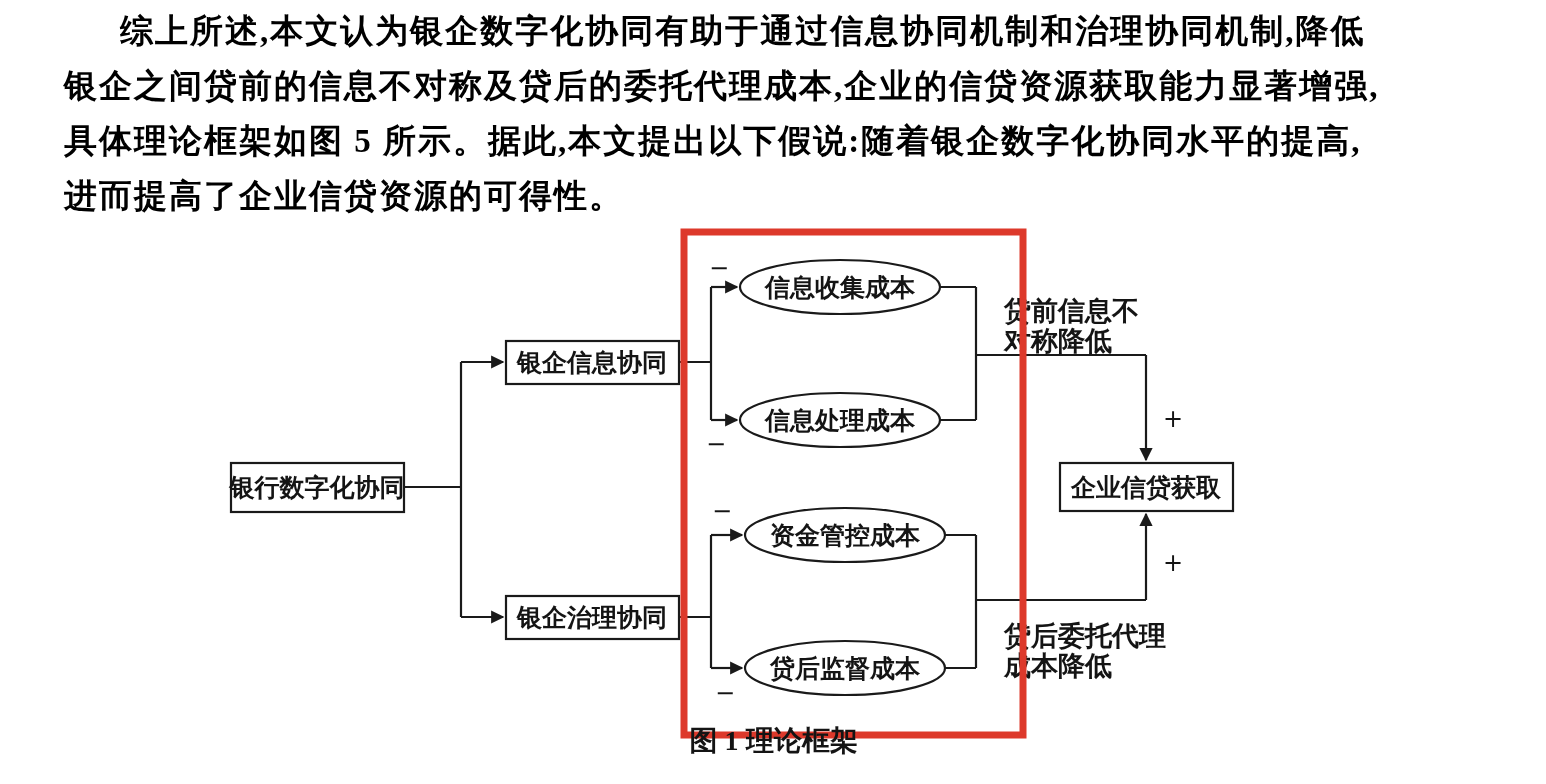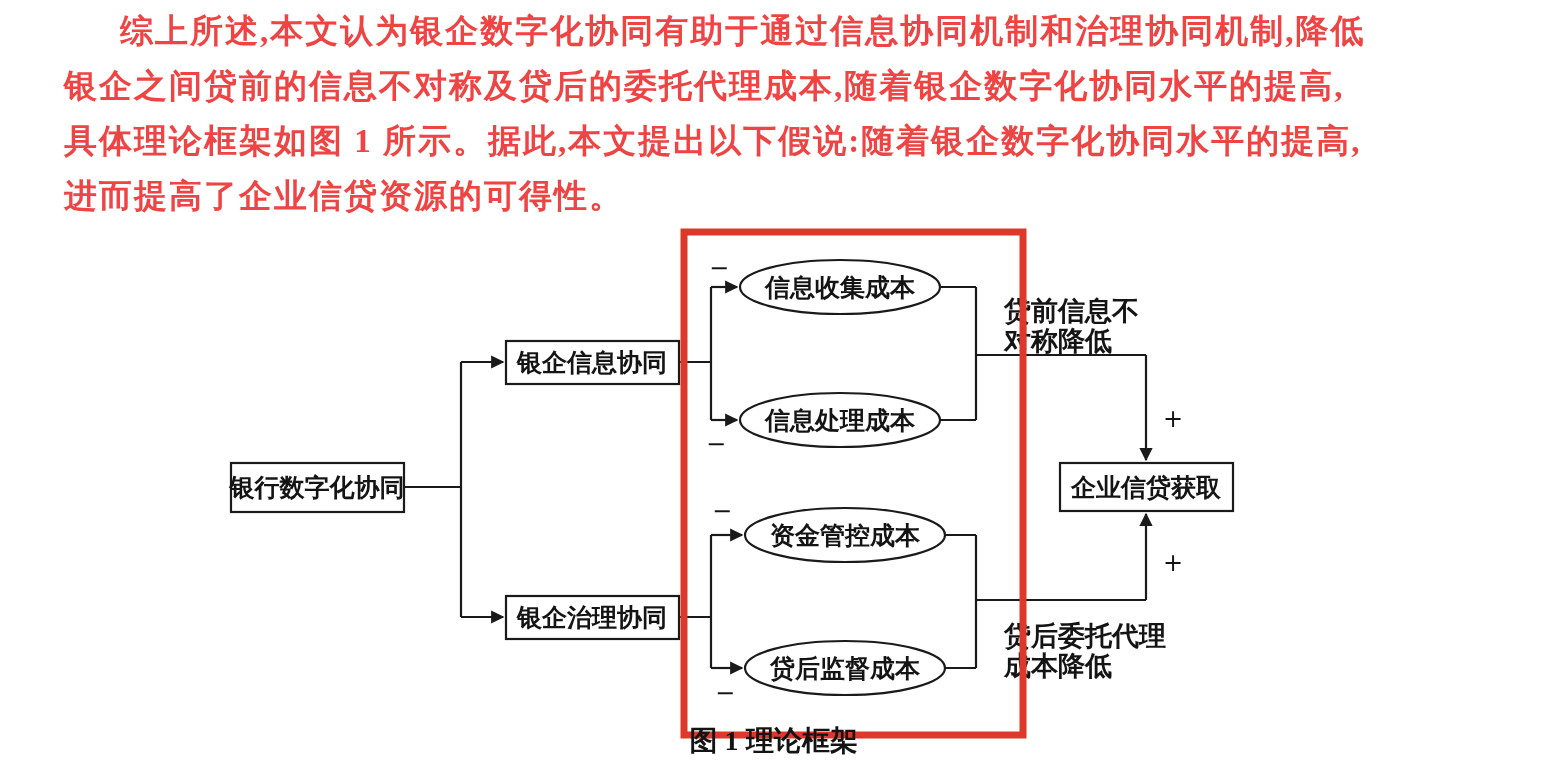--- a/index.html
+++ b/index.html
@@ -3,21 +3,21 @@
 <meta charset="utf-8">
 <style>
   * { margin: 0; padding: 0; box-sizing: border-box; }
   html, body { background: #ffffff; }
   .page {
     position: relative;
     width: 1546px;
     height: 784px;
     background: #ffffff;
     font-family: "Liberation Serif", serif;
-    color: #ef4444;
+    color: #000000;
     overflow: hidden;
   }
   .paragraph {
     position: absolute;
     top: 4px;
     left: 64px;
     width: 1430px;
     font-size: 33px;
     line-height: 55px;
     font-weight: 600;
@@ -57,22 +57,22 @@
   .shape { fill: #ffffff; stroke: #1a1a1a; stroke-width: 2.2; }
   .wire  { fill: none; stroke: #1a1a1a; stroke-width: 2.2; }
 </style>
 </head>
 <body>
 
 <div class="page">
 
   <div class="paragraph">
     <div class="line indent">综上所述,本文认为银企数字化协同有助于通过信息协同机制和治理协同机制,降低</div>
-    <div class="line">银企之间贷前的信息不对称及贷后的委托代理成本,随着银企数字化协同水平的提高,</div>
-    <div class="line">具体理论框架如图 1 所示。据此,本文提出以下假说:随着银企数字化协同水平的提高,</div>
+    <div class="line">银企之间贷前的信息不对称及贷后的委托代理成本,企业的信贷资源获取能力显著增强,</div>
+    <div class="line">具体理论框架如图 5 所示。据此,本文提出以下假说:随着银企数字化协同水平的提高,</div>
     <div class="line">进而提高了企业信贷资源的可得性。</div>
   </div>
 
   <svg class="diagram-svg" viewBox="0 0 1546 784">
     <defs>
       <marker id="arrow" viewBox="0 0 10 10" refX="9" refY="5" markerWidth="6" markerHeight="6" orient="auto-start-reverse">
         <path d="M0,0 L10,5 L0,10 z" fill="#1a1a1a"></path>
       </marker>
     </defs>
 

